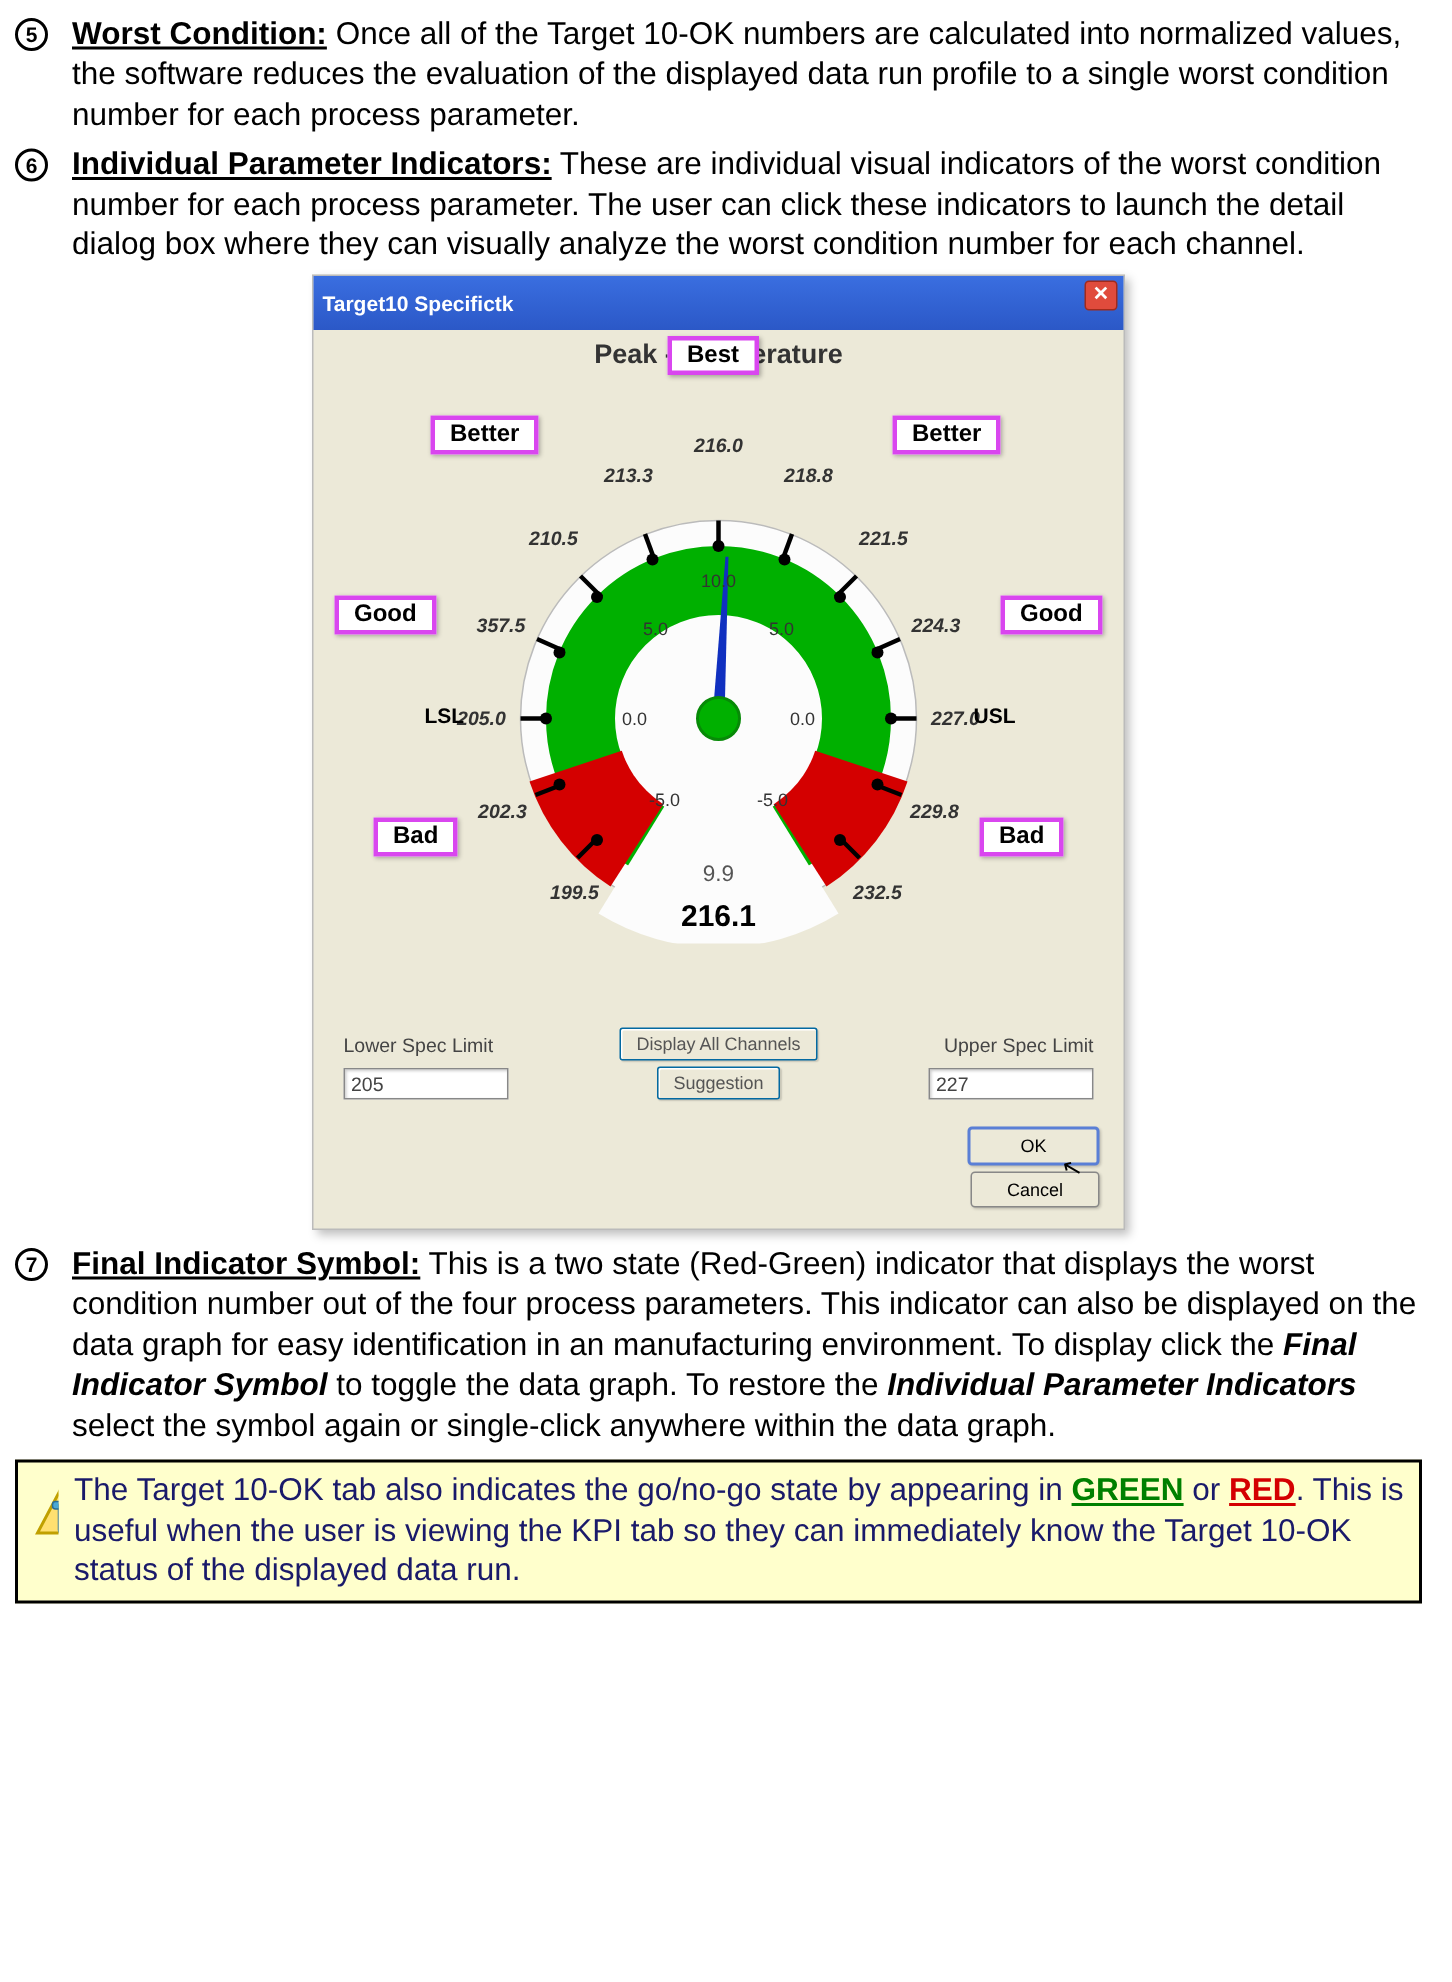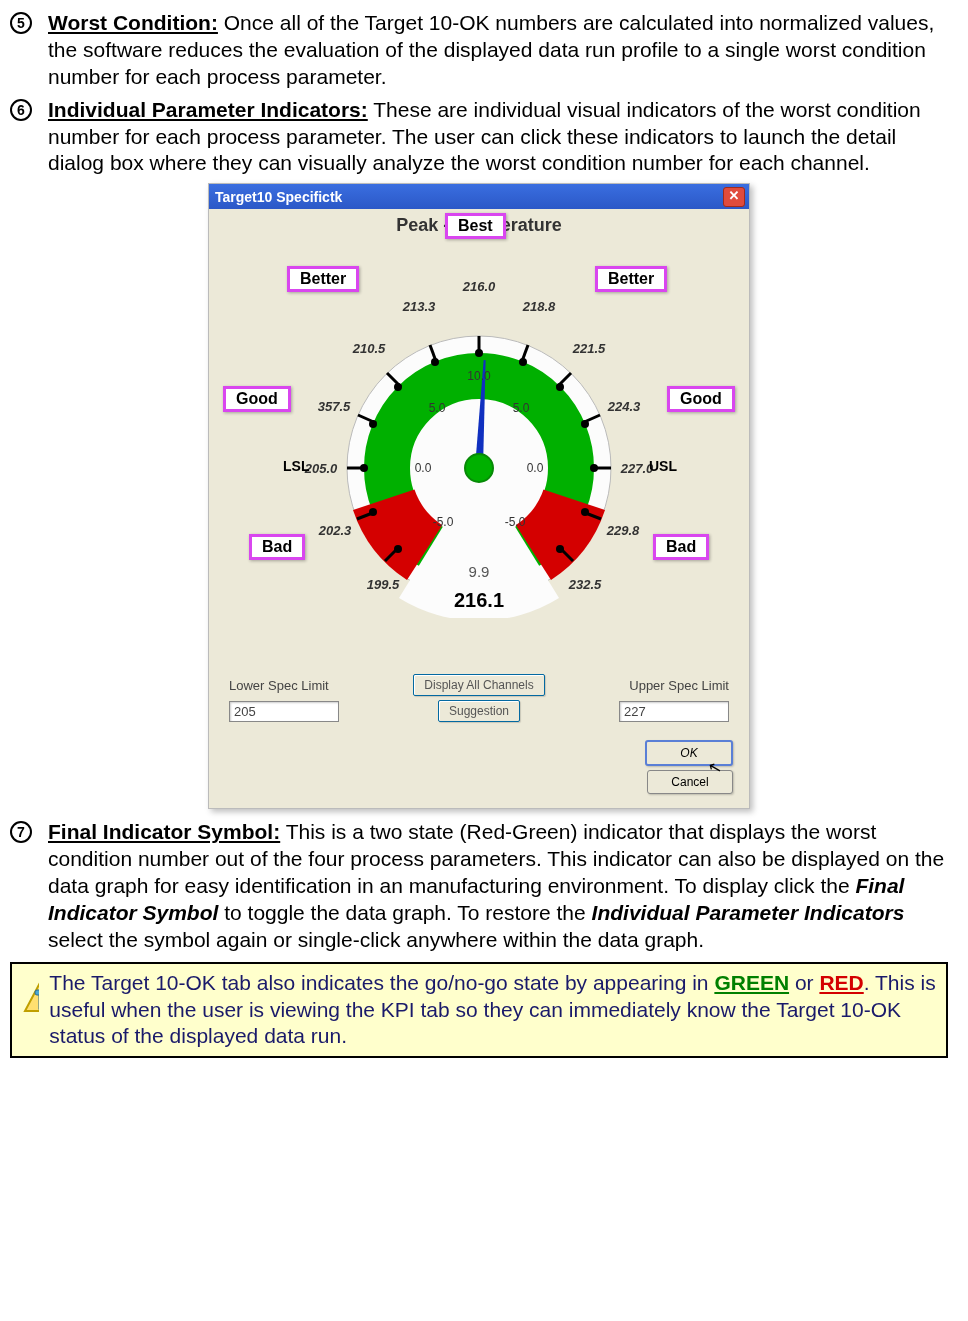--- a/index.html
+++ b/index.html
@@ -46,21 +46,21 @@
   }
   .figure {
     width: 540px;
     background: #ece9d8;
     border: 1px solid #bbb;
     box-shadow: 3px 3px 6px rgba(0,0,0,0.25);
     position: relative;
     font-family: "Tahoma", sans-serif;
   }
   .titlebar {
-    height: 25px;
+    height: 36px;
     background: linear-gradient(#3a6ee0, #2b58c7);
     color: #fff;
     display: flex;
     align-items: center;
     padding: 0 6px;
     font-size: 14px;
     font-weight: bold;
     position: relative;
   }
   .titlebar .close {
@@ -353,21 +353,21 @@
         <span>Upper Spec Limit</span>
       </div>
       <div class="ctrl-inputrow">
         <span class="ctrl-input">205</span>
         <span class="ctrl-btn">Suggestion</span>
         <span class="ctrl-input">227</span>
       </div>
     </div>
 
     <div class="ok-block">
-      <div class="ok-btn" style="border:2px solid #5a7fd6;font-style:italic;">OK</div>
+      <div class="ok-btn" style="border:2px solid #5a7fd6;">OK</div>
       <div class="ok-btn">Cancel</div>
       <span class="cursor">↖</span>
     </div>
   </div>
 </div>
 
 <div class="list-item">
   <div class="bullet">7</div>
   <div class="item-body">
     <span class="item-title">Final Indicator Symbol:</span><span> This is a two state (Red-Green) indicator that displays the worst condition number out of the four process parameters. This indicator can also be displayed on the data graph for easy identification in   an manufacturing environment. To display click the </span><b><i>Final Indicator Symbol</i></b><span> to toggle the data graph. To restore the </span><b><i>Individual Parameter Indicators</i></b><span> select the symbol again or single-click anywhere within the data graph.</span>

